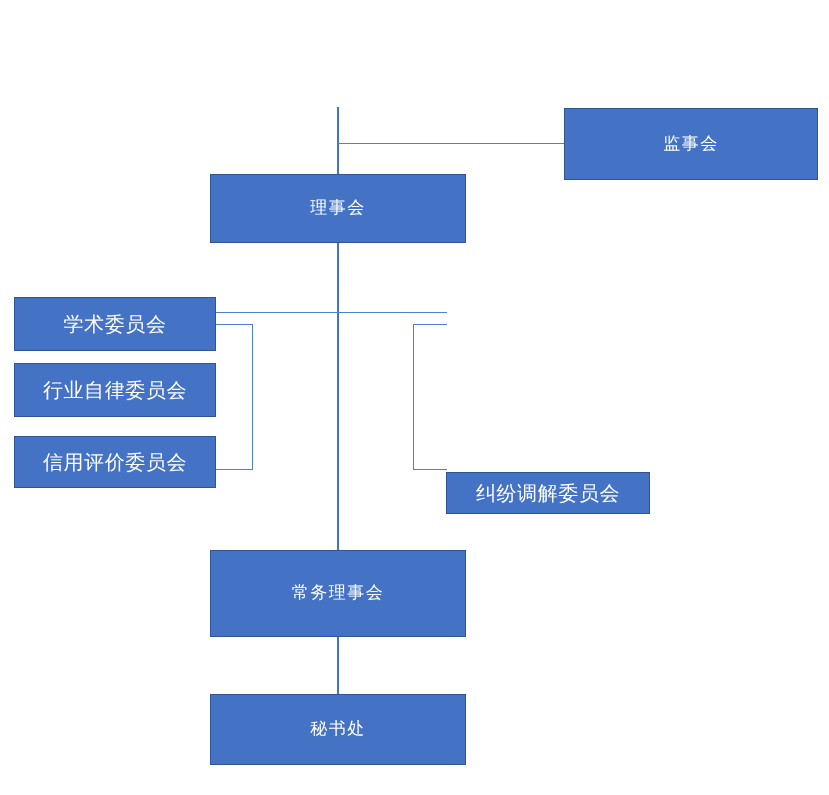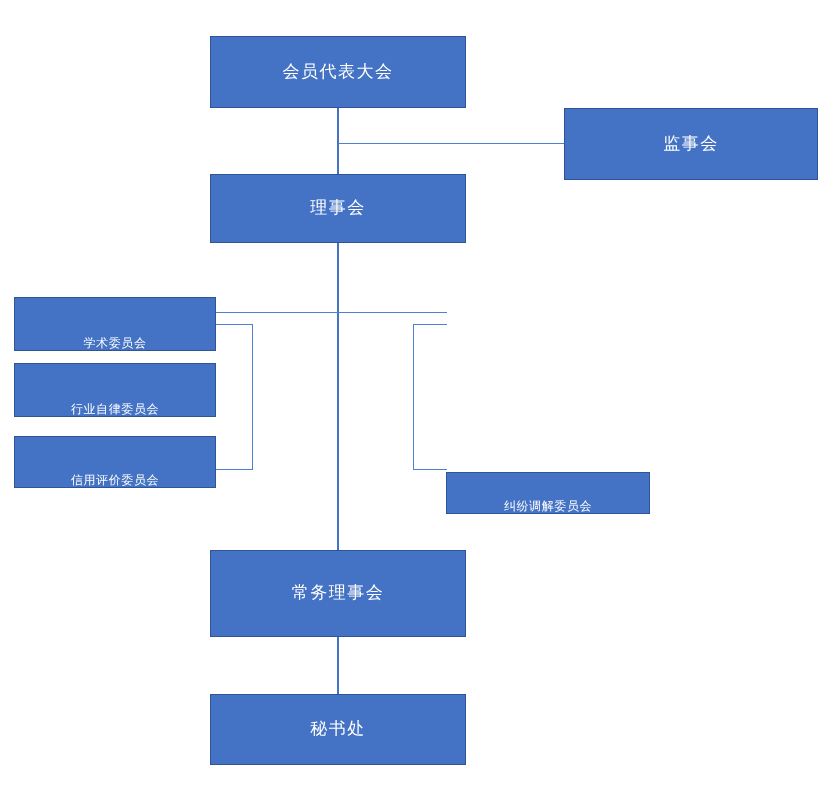--- a/index.html
+++ b/index.html
@@ -28,23 +28,22 @@
     align-items: center;
     justify-content: center;
     text-align: center;
     font-size: 17px;
     letter-spacing: 1.5px;
     line-height: 1.2;
     z-index: 3;
     user-select: none;
   }
   .org-box.wide-text {
-    font-size: 12px;
+    font-size: 20px;
     letter-spacing: 0.6px;
-    align-items: flex-end;
   }
   .connector {
     position: absolute;
     background: #4E7FD0;
     z-index: 1;
   }
   .connector.h {
     height: 1px;
   }
   .connector.v {
@@ -72,23 +71,20 @@
   <div class="connector h" style="left:216px; top:324px; width:37px;"></div>
   <div class="connector v" style="left:252px; top:324px; height:145px;"></div>
   <div class="connector h" style="left:216px; top:469px; width:37px;"></div>
 
   <div class="connector h" style="left:413px; top:324px; width:34px;"></div>
   <div class="connector v" style="left:413px; top:324px; height:145px;"></div>
   <div class="connector h" style="left:413px; top:469px; width:34px;"></div>
 
   <div class="connector thick-v" style="left:337px; top:620px; height:75px;"></div>
 
-  <div class="org-box" style="left:210px; top:36px; width:256px; height:72px;">
-    <span>会员代表大会</span>
-  </div>
 
   <div class="org-box" style="left:564px; top:108px; width:254px; height:72px;">
     <span>监事会</span>
   </div>
 
   <div class="org-box" style="left:210px; top:174px; width:256px; height:69px;">
     <span>理事会</span>
   </div>
 
   <div class="org-box wide-text" style="left:14px; top:297px; width:202px; height:54px;">

